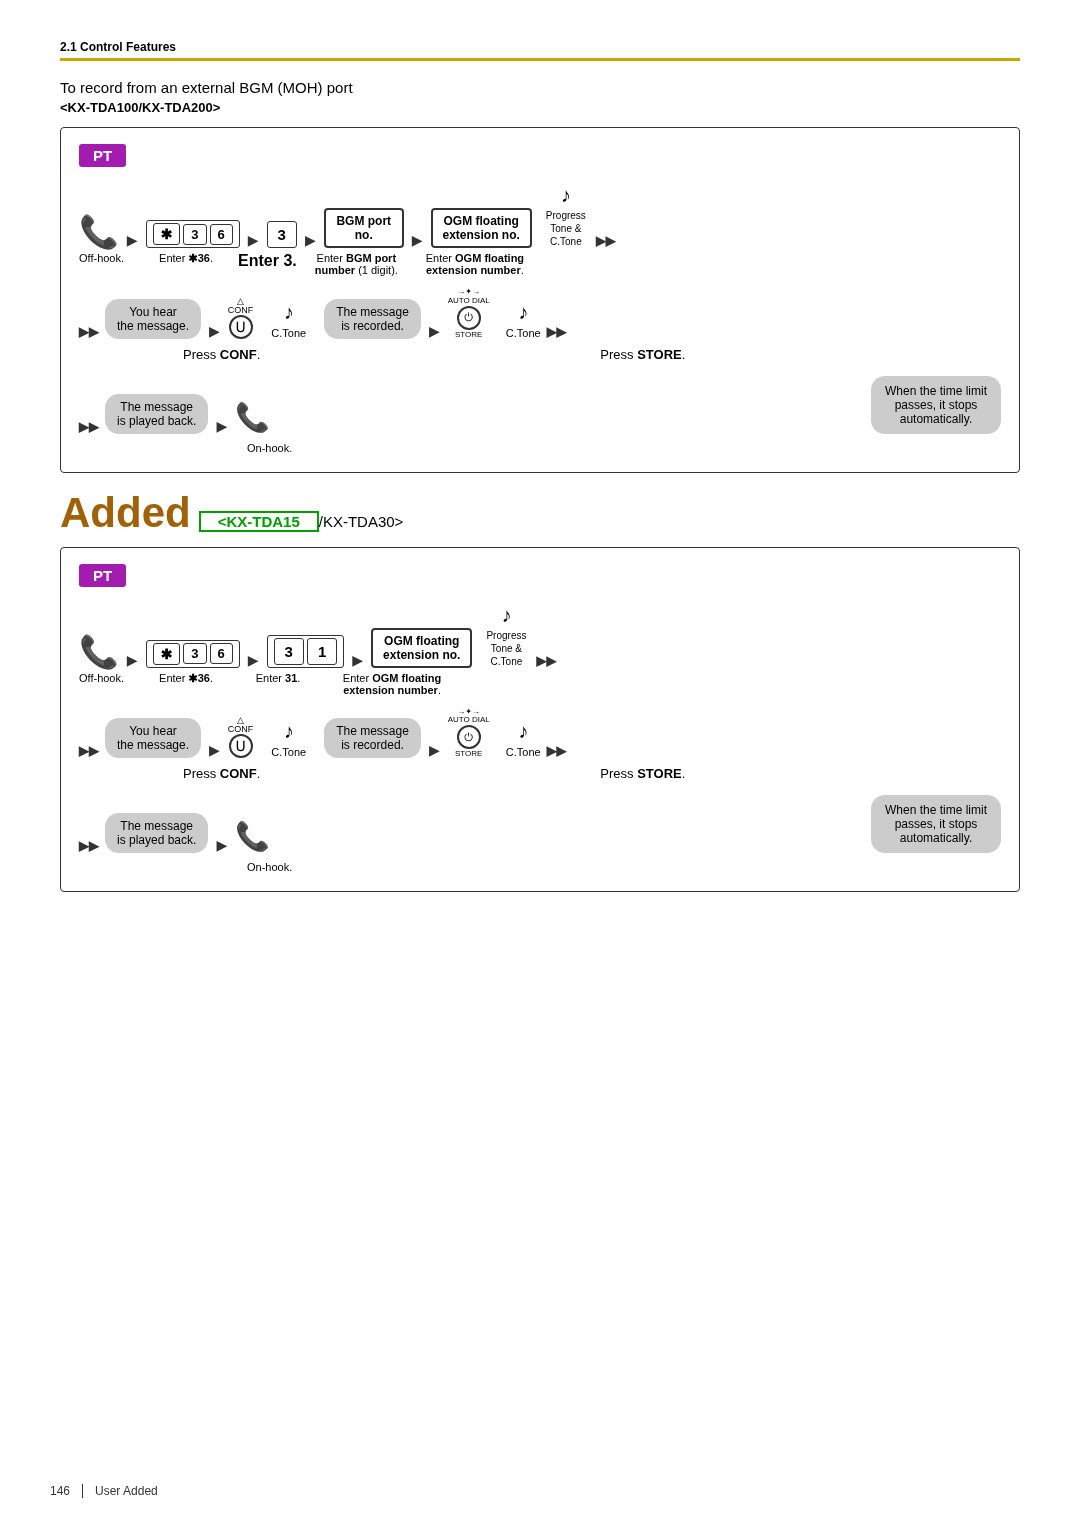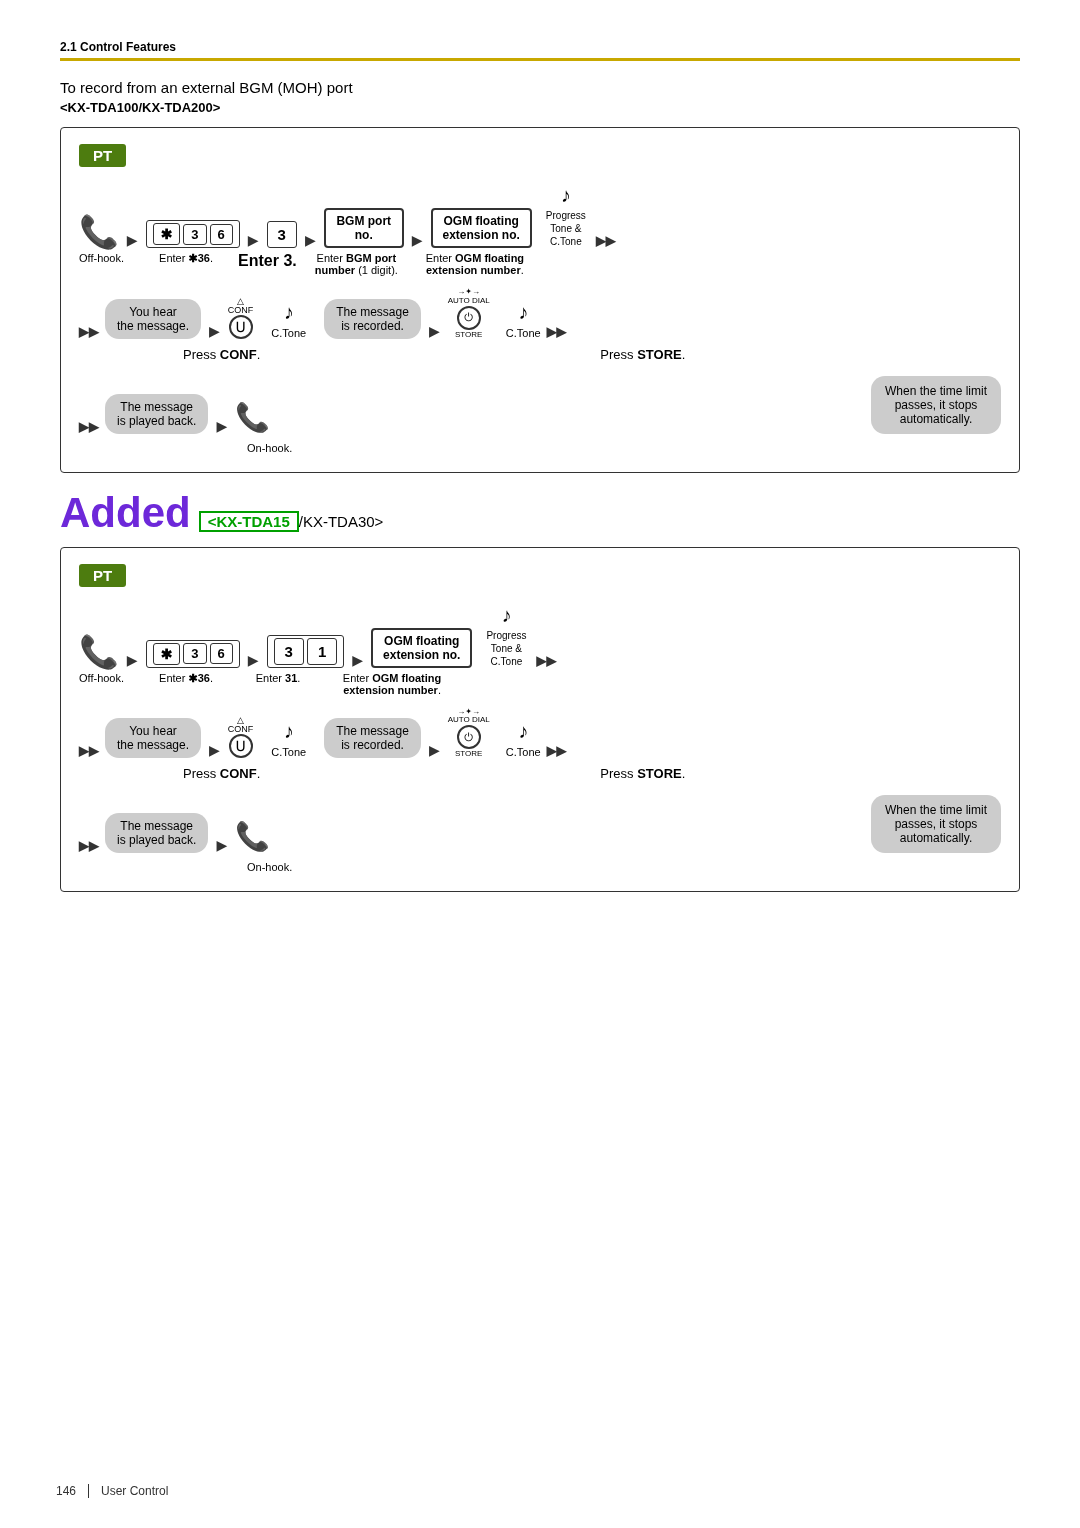--- a/index.html
+++ b/index.html
@@ -41,21 +41,21 @@
     .diagram-box {
       border: 1.5px solid #333;
       border-radius: 4px;
       padding: 16px 18px 18px;
       margin-bottom: 16px;
       background: #fff;
     }
 
     .pt-label {
       display: inline-block;
-      background: #4d7c0f;
+      background: #a21caf;
       color: #fff;
       font-size: 15px;
       font-weight: bold;
       padding: 3px 14px;
       border-radius: 3px;
       margin-bottom: 14px;
     }
 
     .flow-row {
       display: flex;
@@ -140,31 +140,31 @@
       font-size: 12px;
       text-align: center;
       min-width: 130px;
       margin-left: auto;
     }
 
     
     .added-label {
       font-size: 42px;
       font-weight: bold;
-      color: #6d28d9;
+      color: #a16207;
       display: inline;
       margin-right: 8px;
     }
 
     .model-highlight {
       color: #00a000;
       font-weight: bold;
       font-size: 15px;
       border: 2px solid #00a000;
-      padding: 0 7px;
+      padding: 0 17px;
     }
 
     .model-normal {
       font-weight: normal;
       font-size: 15px;
     }
 
     .star-key {
       font-size: 14px;
       font-weight: bold;
@@ -443,17 +443,17 @@
     <div class="flow-item">
       <span style="font-size:28px;">📞</span>
     </div>
     <div class="time-bubble" style="margin-left:auto; position:relative;">
       When the time limit<br>passes, it stops<br>automatically.
     </div>
   </div>
   <div style="font-size:11px; margin-left:168px; margin-top:4px;">On-hook.</div>
 </div>
 
-<div style="position:fixed;bottom:30px;left:56px;font-size:12px;color:#333;display:flex;align-items:center;gap:12px;">
+<div style="position:fixed;bottom:30px;left:50px;font-size:12px;color:#333;display:flex;align-items:center;gap:12px;">
   <span>146</span>
   <span style="width:1px;height:14px;background:#333;display:inline-block;"></span>
-  <span>User Control</span>
+  <span>User Added</span>
 </div>
 
 </body></html>

